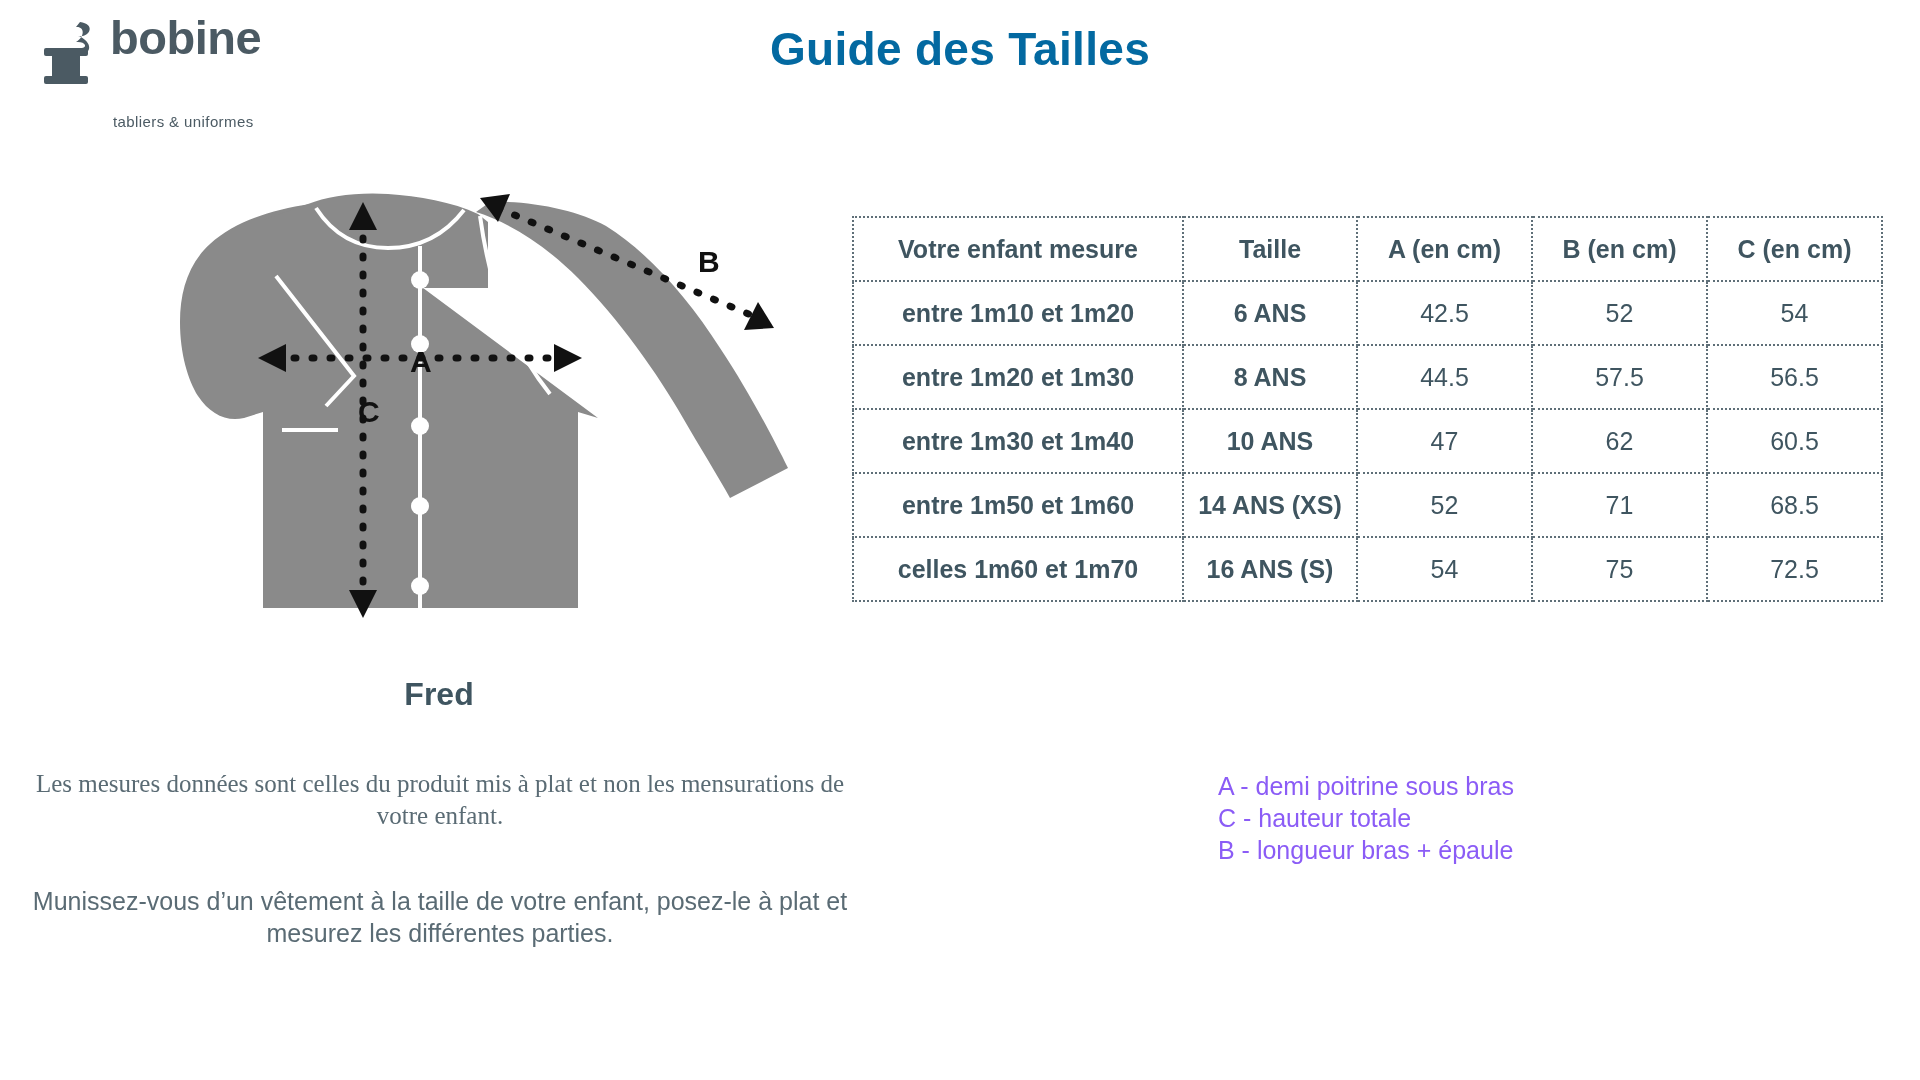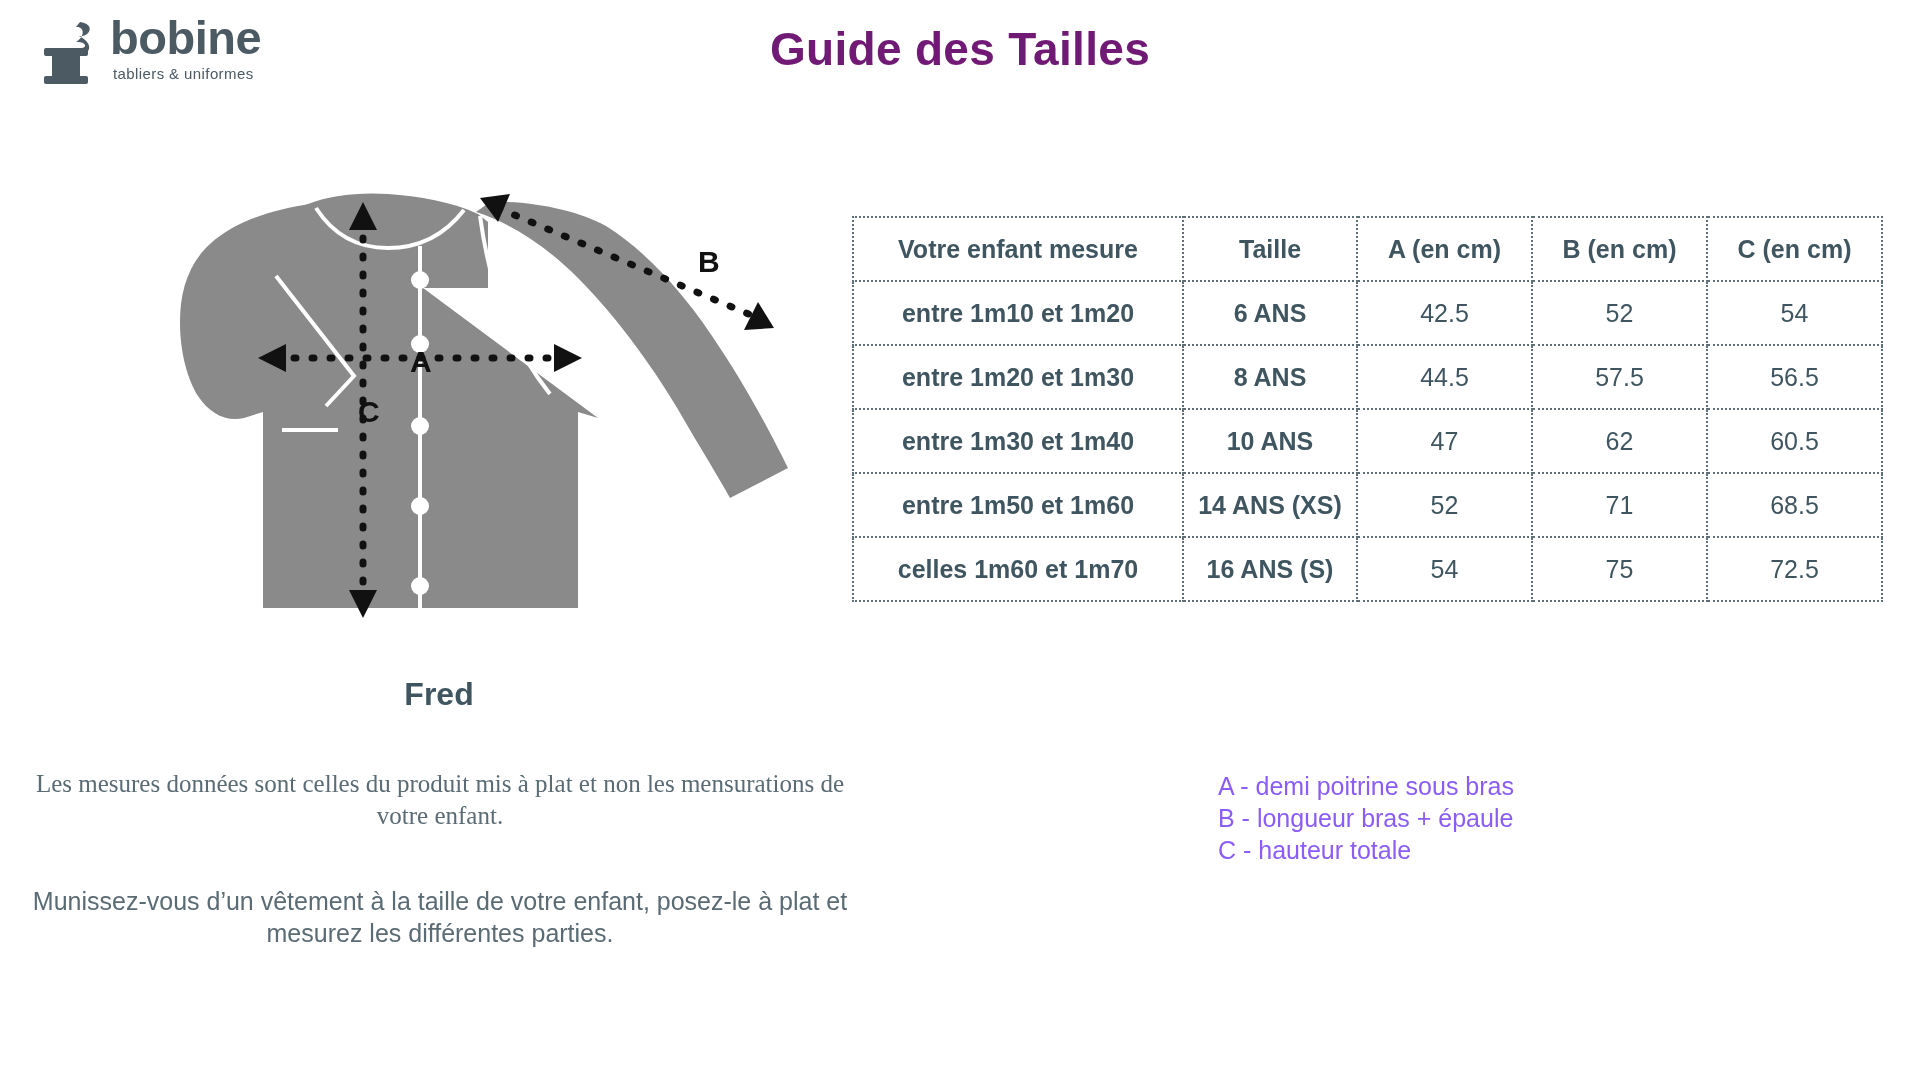--- a/index.html
+++ b/index.html
@@ -31,20 +31,21 @@
   .logo-mark {
     width: 62px;
     height: 78px;
     position: relative;
   }
   .logo-text {
     margin-left: 8px;
     display: flex;
     flex-direction: column;
     justify-content: flex-start;
+    gap: 48px;
   }
   .logo-word {
     font-size: 47px;
     font-weight: 700;
     color: #4b5a63;
     line-height: 1;
     letter-spacing: -0.5px;
   }
   .logo-sub {
     font-size: 15px;
@@ -56,21 +57,21 @@
 
   
   .title {
     position: absolute;
     top: 22px;
     left: 0;
     width: 1920px;
     text-align: center;
     font-size: 46px;
     font-weight: 700;
-    color: #701a75;
+    color: #0369a1;
     letter-spacing: 0.3px;
   }
 
   
   .illus {
     position: absolute;
     left: 58px;
     top: 168px;
     width: 762px;
     height: 500px;
@@ -321,17 +322,17 @@
           <td class="num">54</td>
           <td class="num">75</td>
           <td class="num">72.5</td>
         </tr>
       </tbody>
     </table>
   </div>
 
   <div class="legend">
     <div>A - demi poitrine sous bras</div>
+    <div>C - hauteur totale</div>
     <div>B - longueur bras + épaule</div>
-    <div>C - hauteur totale</div>
   </div>
 
 </div>
 
 </body></html>

